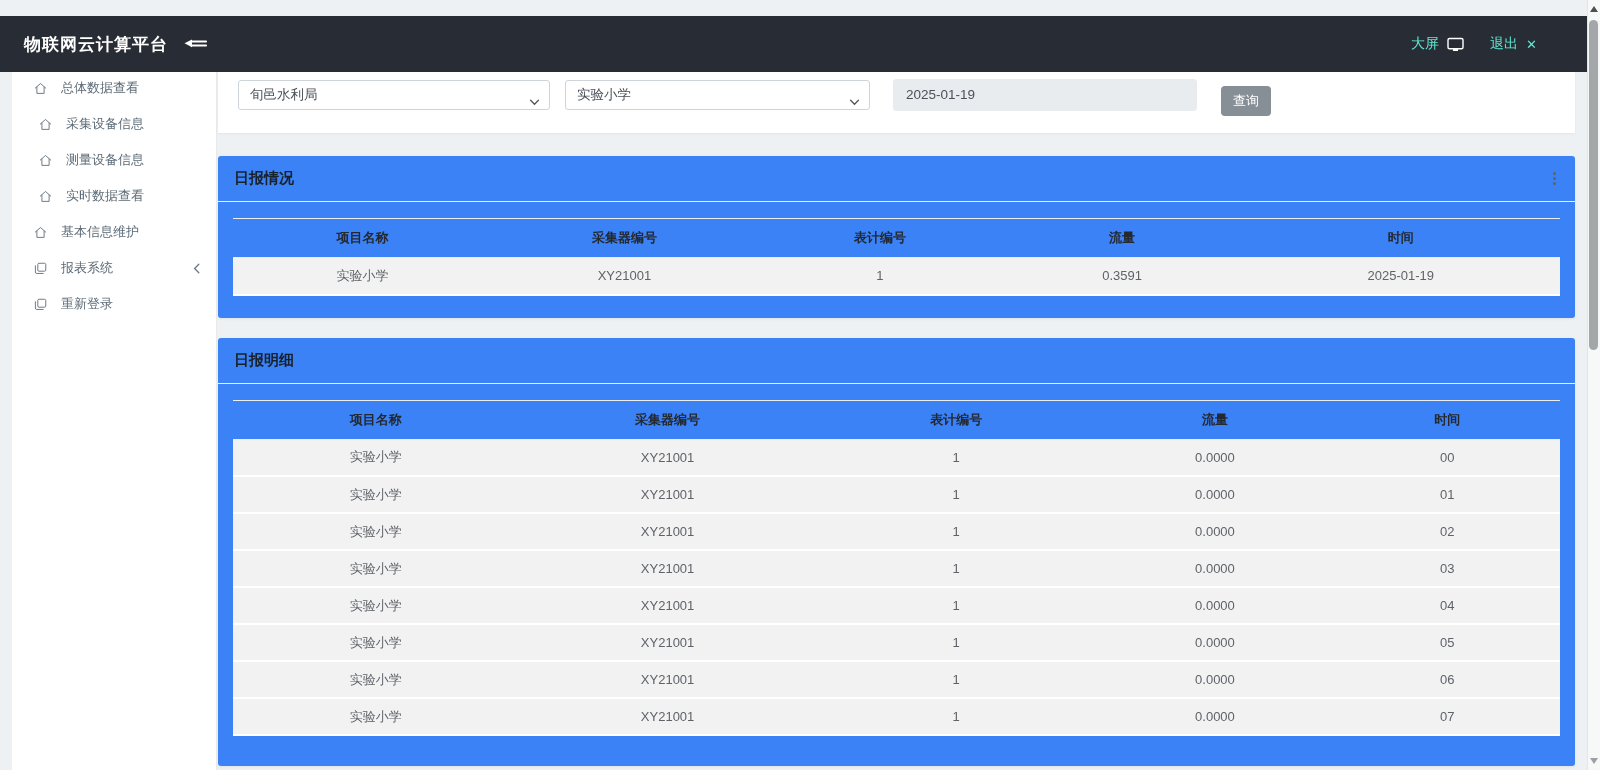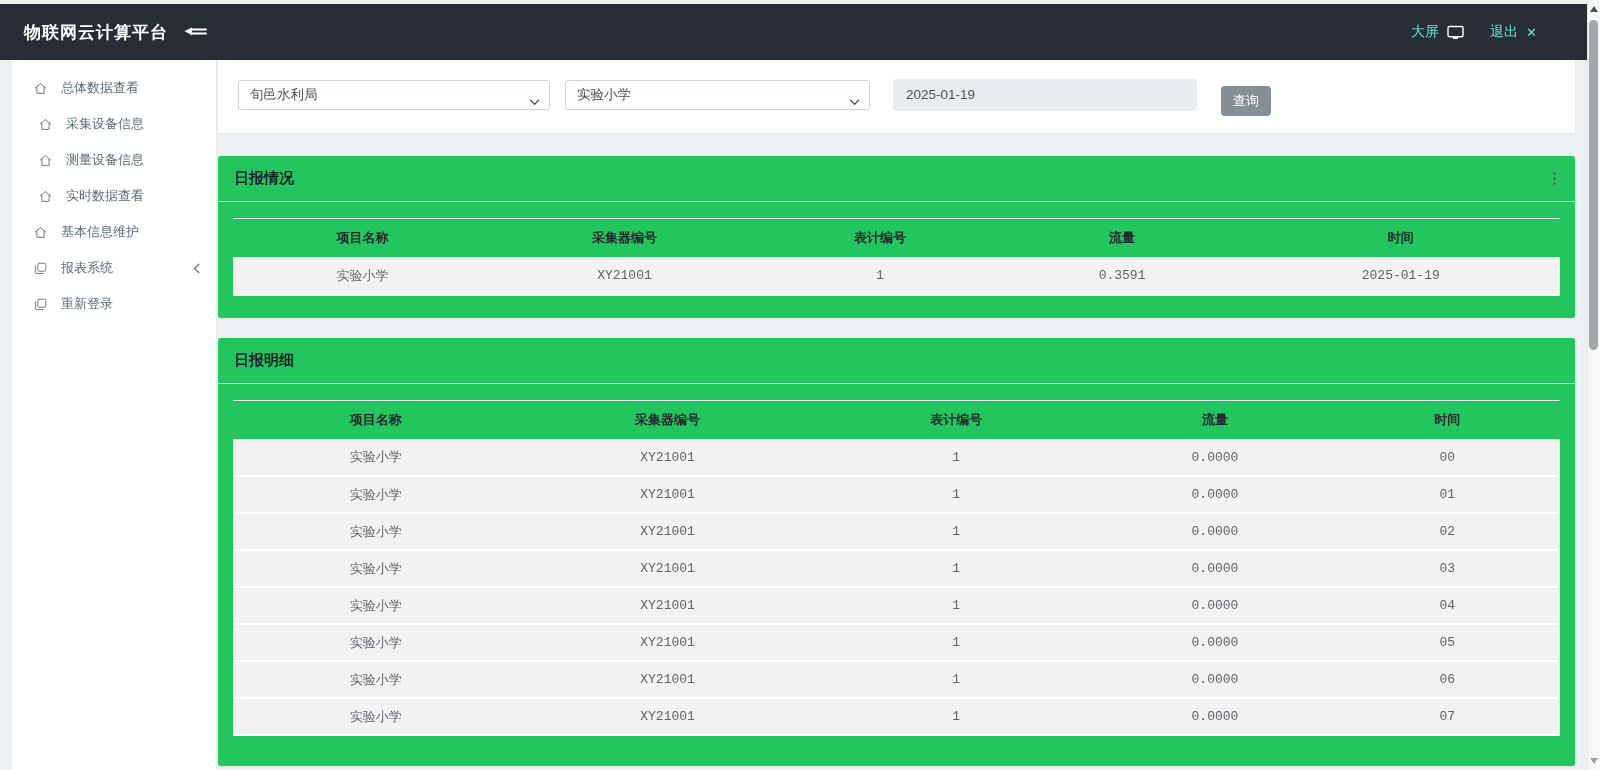--- a/index.html
+++ b/index.html
@@ -5,21 +5,21 @@
   * { box-sizing: border-box; }
   html,body { margin:0; padding:0; }
   body {
     width:1600px; height:770px; overflow:hidden;
     background:#edf1f4;
     font-family:"Liberation Sans","DejaVu Sans",sans-serif;
   }
 
   
   .topbar {
-    position:fixed; top:4px; left:0; width:1600px; height:56px;
+    position:fixed; top:16px; left:0; width:1600px; height:56px;
     background:#282d35; z-index:5;
     display:flex; align-items:center; justify-content:space-between;
   }
   .topbar-left { display:flex; align-items:center; gap:15px; padding-left:24px; }
   .app-title { color:#ffffff; font-size:17px; font-weight:700; letter-spacing:1px; }
   .collapse-icon { display:flex; align-items:center; cursor:pointer; }
   .topbar-right { display:flex; align-items:center; gap:26px; padding-right:63px; }
   .tb-item { display:flex; align-items:center; gap:8px; color:#5eead4; font-size:14px; cursor:pointer; }
   .close-glyph { font-size:13px; line-height:1; }
 
@@ -64,23 +64,22 @@
     color:#495057; font-size:13.5px; padding:0 12px; font-family:inherit;
   }
   .query-btn {
     width:50px; height:30px; margin-left:24px;
     background:#868e96; border:none; border-radius:4px;
     color:#ffffff; font-size:13px; cursor:pointer; font-family:inherit;margin-top:12px;
   }
 
   
   .card {
-    background:#22c55e; border-radius:3px; margin-top:23px;
+    background:#3b82f6; border-radius:3px; margin-top:23px;
     box-shadow:0 1px 3px rgba(31,45,61,.07);
-    font-family:Liberation Mono, monospace;
   }
   .card.card2 { margin-top:20px; }
   .card-header {
     height:46px; display:flex; align-items:center; justify-content:space-between;
     padding:0 16px; border-bottom:1px solid #eceef1;
   }
   .card-title { margin:0; font-size:15px; font-weight:700; color:#17212b; }
   .kebab { display:flex; flex-direction:column; gap:2px; padding:3px; cursor:pointer; }
   .kebab i { width:3px; height:3px; border-radius:50%; background:#5f6368; }
   .card-body { padding:16px 15px 22px; }

